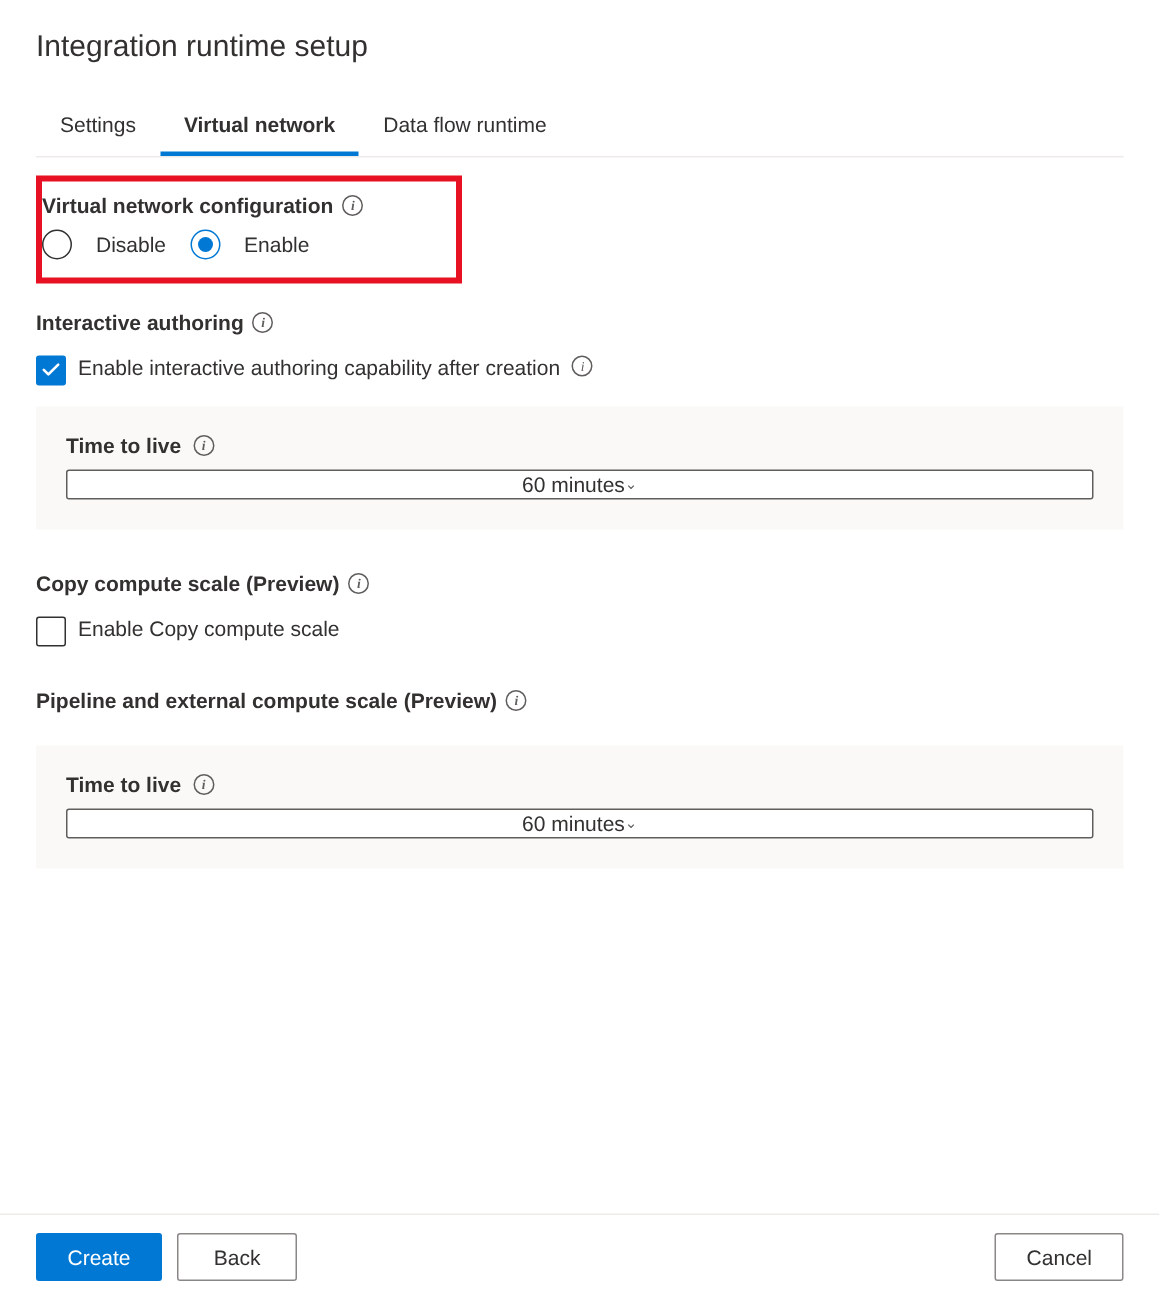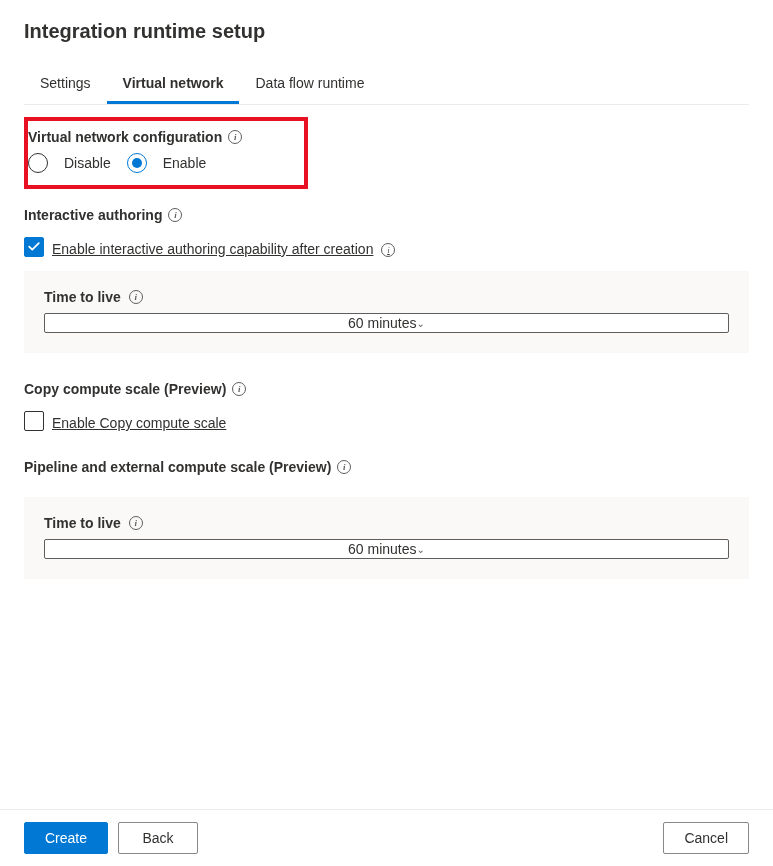--- a/index.html
+++ b/index.html
@@ -12,21 +12,21 @@
       font-size: 14px;
       color: #323130;
       background: #fff;
       width: 773px;
       height: 866px;
       position: relative;
       padding: 20px 24px 0 24px;
     }
     .page-title {
       font-size: 20px;
-      font-weight: 700;
+      font-weight: 400;
       color: #323130;
       margin-bottom: 24px;
     }
     .tabs {
       display: flex;
       border-bottom: 1px solid #edebe9;
       margin-bottom: 12px;
       gap: 0;
     }
     .tab {
@@ -99,24 +99,23 @@
       width: 10px;
       height: 10px;
       background: #0078d4;
       border-radius: 50%;
     }
     .section {
       margin-bottom: 28px;
     }
     .checkbox-row {
       display: flex;
-      align-items: flex-end;
+      align-items: flex-start;
       gap: 8px;
       margin-top: 6px;
-      text-decoration: underline;
     }
     .checkbox {
       width: 20px;
       height: 20px;
       border: 1px solid #323130;
       border-radius: 2px;
       display: flex;
       align-items: center;
       justify-content: center;
       background: #fff;

